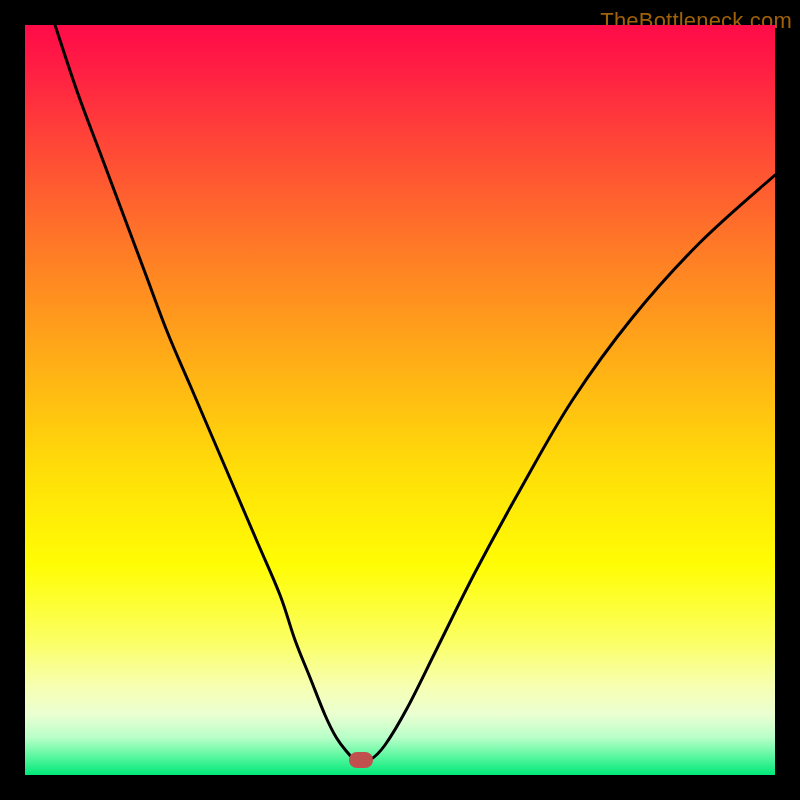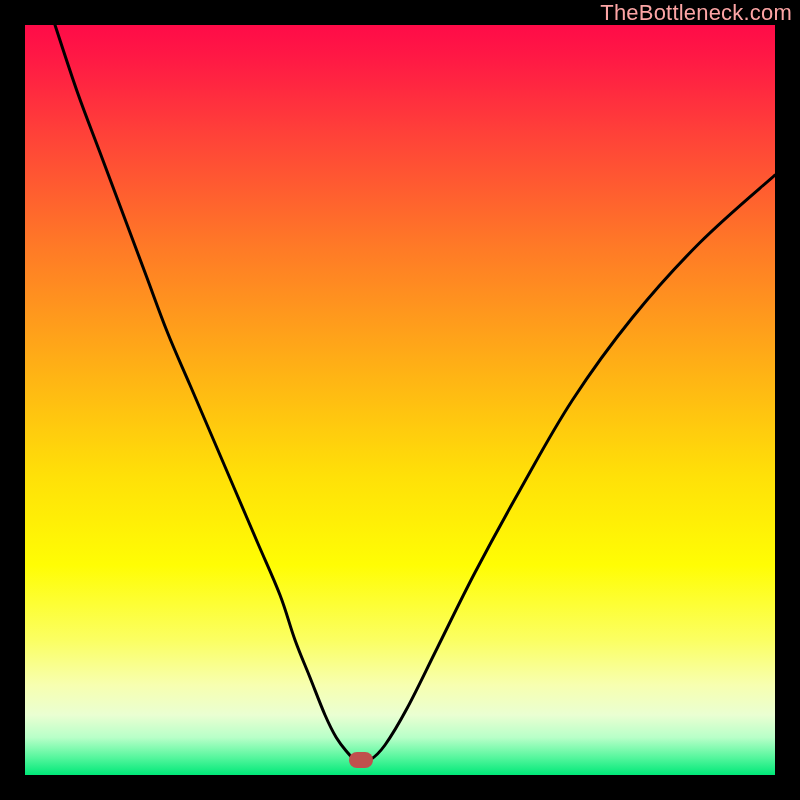--- a/index.html
+++ b/index.html
@@ -43,25 +43,25 @@
   .marker {
     position: absolute;
     width: 24px;
     height: 16px;
     border-radius: 8px;
     background: #c0504d;
     transform: translate(-50%, -50%);
   }
   .watermark {
     position: absolute;
-    top: 0;
+    top: 8px;
     right: 8px;
     font-family: Arial, Helvetica, sans-serif;
     font-size: 22px;
-    color: #fca5a5;
+    color: #a16207;
     letter-spacing: 0.2px;
     user-select: none;
   }
 </style>
 </head>
 <body>
 
 <div class="frame">
 
   <div class="watermark">TheBottleneck.com</div>

